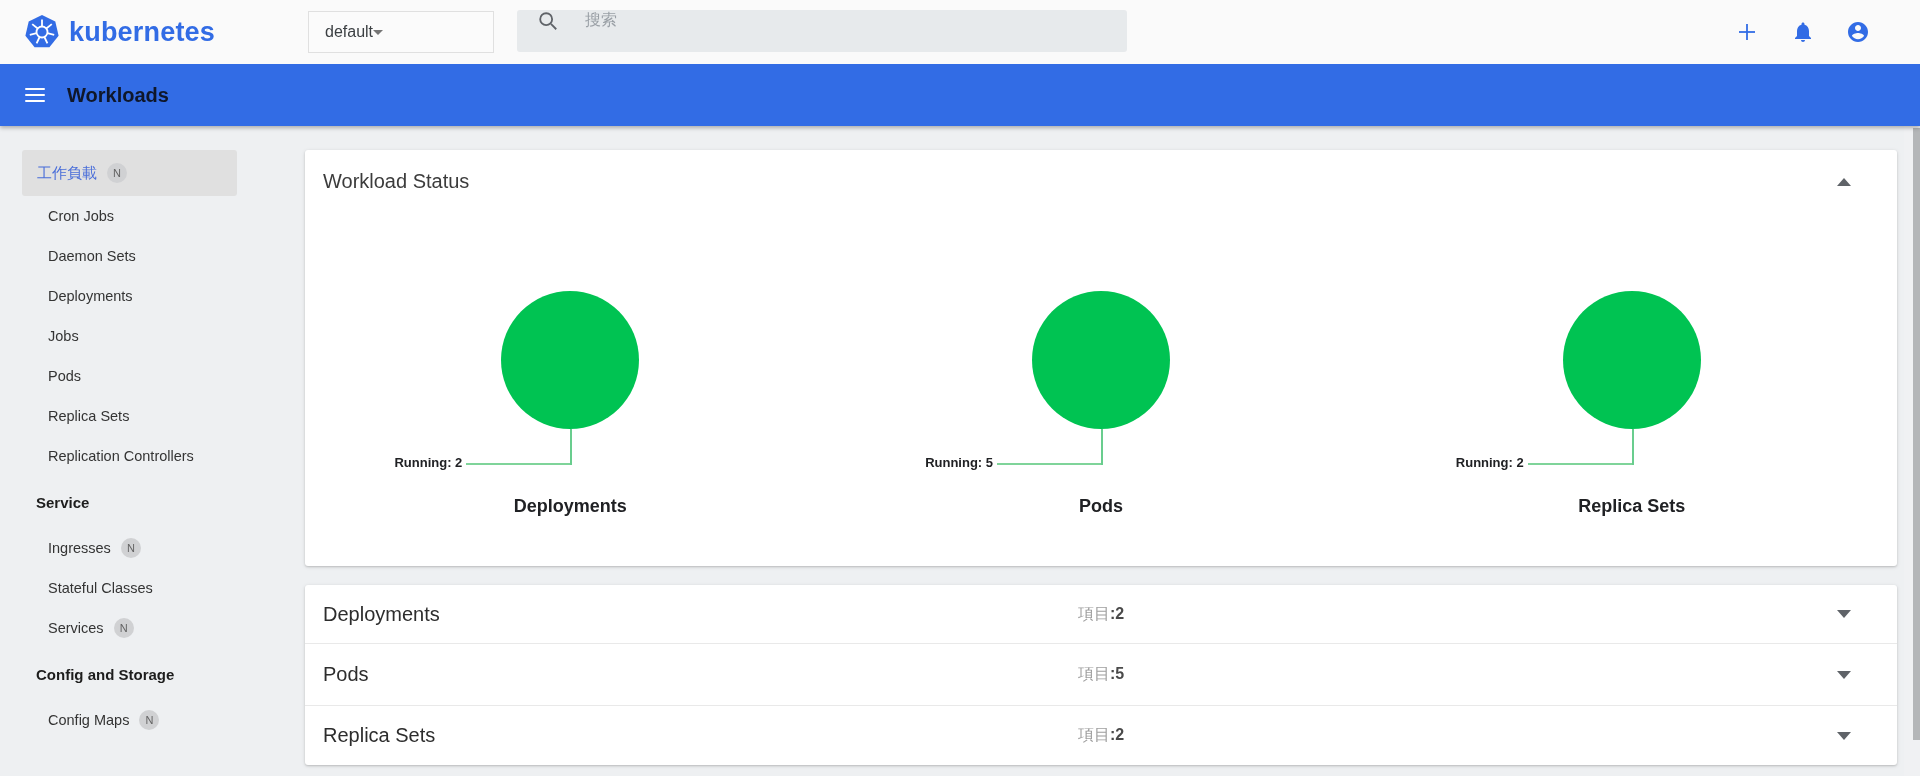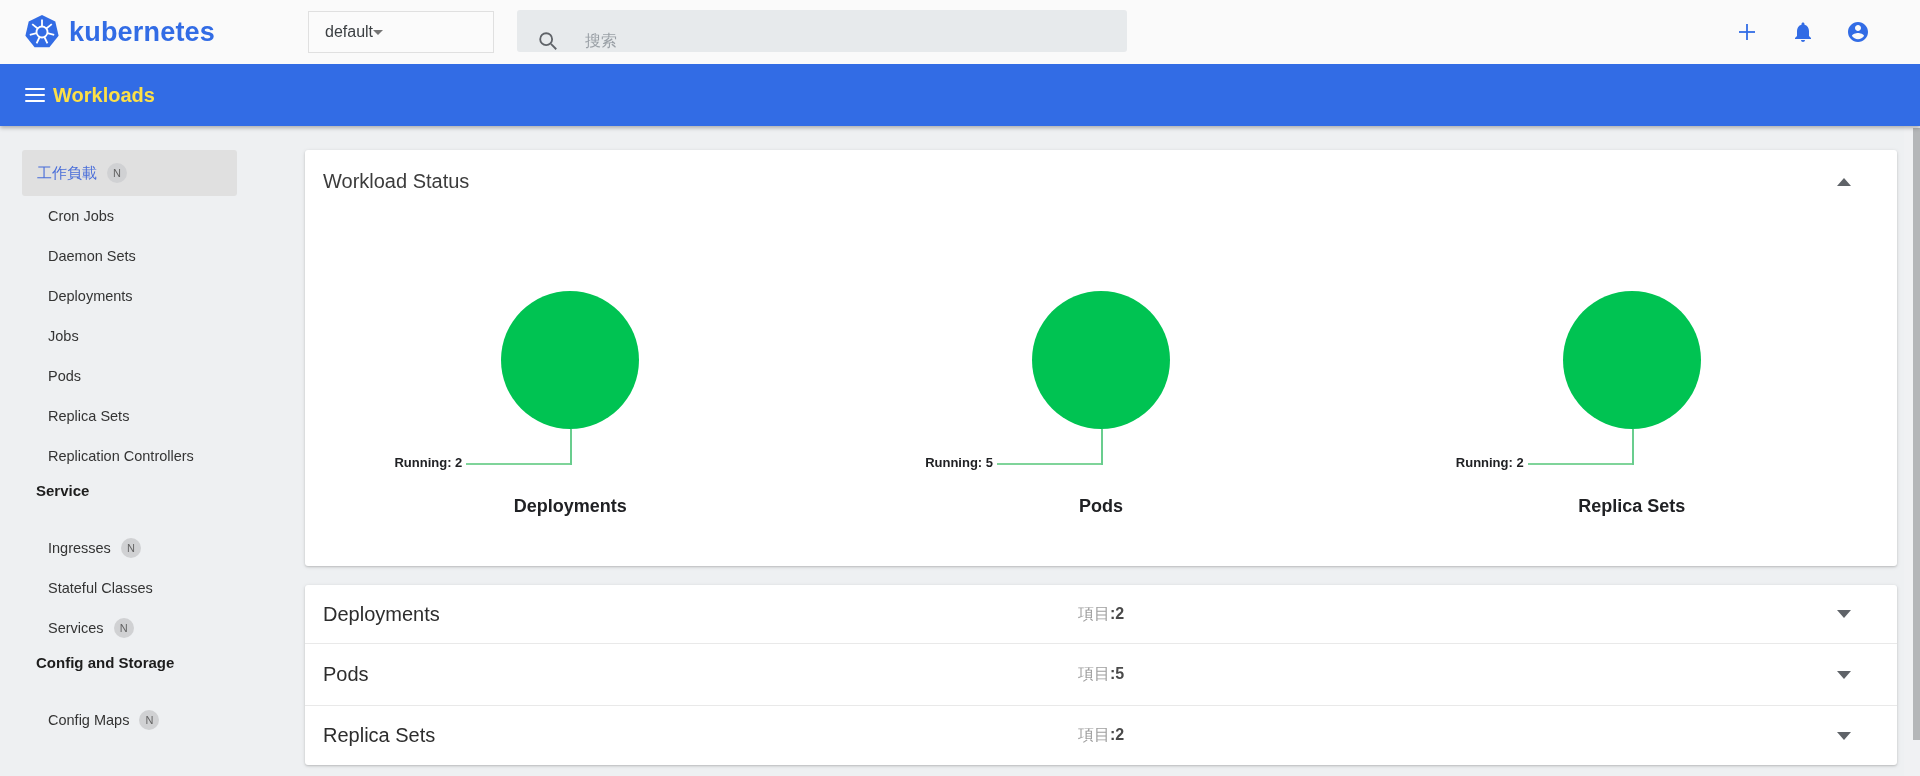--- a/index.html
+++ b/index.html
@@ -8,40 +8,40 @@
 
   
   .top-header { position:absolute; left:0; top:0; width:1920px; height:64px; background:#fafafa; z-index:3; }
   .logo-wrap { position:absolute; left:24px; top:0; height:64px; display:flex; align-items:center; }
   .brand-text { font-size:27px; font-weight:bold; color:#326ce5; margin-left:9px; letter-spacing:.2px; }
   .ns-select { position:absolute; left:308px; top:11px; width:186px; height:42px; border:1px solid #e0e0e0; background:#fbfbfb;
                display:flex; align-items:center; justify-content:flex-start; padding:0 16px; cursor:pointer; }
   .ns-value { font-size:16px; color:#3c4043; }
   .caret-down-sm { width:0; height:0; border-left:5px solid transparent; border-right:5px solid transparent; border-top:5px solid #757575; }
   .search-box { position:absolute; left:517px; top:10px; width:610px; height:42px; background:#e7eaec; border-radius:3px;
-                display:flex; align-items:flex-end; }
+                display:flex; align-items:flex-start; }
   .search-box svg { margin-left:20px; }
   .search-placeholder { margin-left:26px; font-size:16px; color:#9aa0a6; }
   .hdr-icon { position:absolute; top:20px; width:24px; height:24px; cursor:pointer; }
 
   
   .app-bar { position:absolute; left:0; top:64px; width:1920px; height:62px; background:#326ce5;
              box-shadow:0 2px 4px rgba(0,0,0,.28); z-index:2; display:flex; align-items:center; }
   .hamburger { position:absolute; left:25px; width:20px; height:14px; display:flex; flex-direction:column; justify-content:space-between; cursor:pointer; }
   .hamburger span { display:block; height:2px; background:#fff; border-radius:1px; }
-  .app-title { position:absolute; left:53px; font-size:20px; font-weight:bold; color:#fde047; }
+  .app-title { position:absolute; left:67px; font-size:20px; font-weight:bold; color:#0f172a; }
 
   
   .sidebar { position:absolute; left:0; top:126px; width:305px; height:650px; padding-top:24px; }
   .nav-selected { margin-left:22px; width:215px; height:46px; background:#e0e0e0; border-radius:3px;
                   display:flex; align-items:center; padding-left:15px; cursor:pointer; }
   .nav-selected .lbl { font-size:15px; color:#4a6ed9; }
   .nav-item { height:40px; display:flex; align-items:center; padding-left:48px; font-size:14.5px; color:#343434; cursor:pointer; }
   .nav-item:first-of-type { margin-top:4px; }
-  .nav-header { height:40px; display:flex; padding-left:36px; font-size:15px; font-weight:bold; color:#1d1d1d; margin:6px 0; }
+  .nav-header { height:40px; display:flex; align-items:center; padding-left:36px; font-size:15px; font-weight:bold; color:#1d1d1d; margin:6px 0; }
   .n-badge { width:20px; height:20px; border-radius:50%; background:#d0d1d3; color:#636363; font-size:11px;
              display:inline-flex; align-items:center; justify-content:center; margin-left:10px; flex:none; }
 
   
   .main { position:absolute; left:305px; top:126px; width:1592px; }
   .card { background:#fff; border-radius:3px; box-shadow:0 1px 2px rgba(0,0,0,.15), 0 1px 4px rgba(0,0,0,.1); }
   .card-status { margin-top:24px; height:416px; position:relative; }
   .card-status-header { display:flex; justify-content:space-between; align-items:center; padding:20px 46px 0 18px; }
   .card-title { font-size:20px; color:#3c3c3c; }
   .caret-up { width:0; height:0; border-left:7px solid transparent; border-right:7px solid transparent; border-bottom:8px solid #5f6368; cursor:pointer; }

